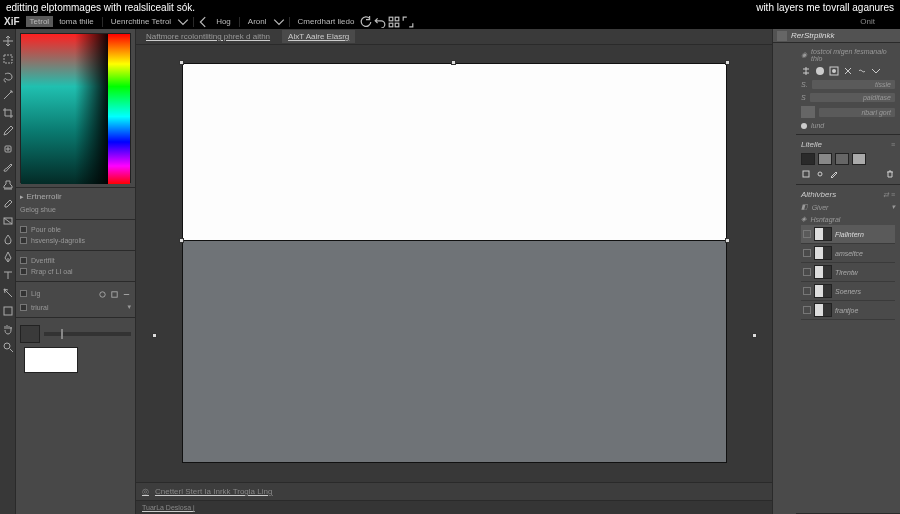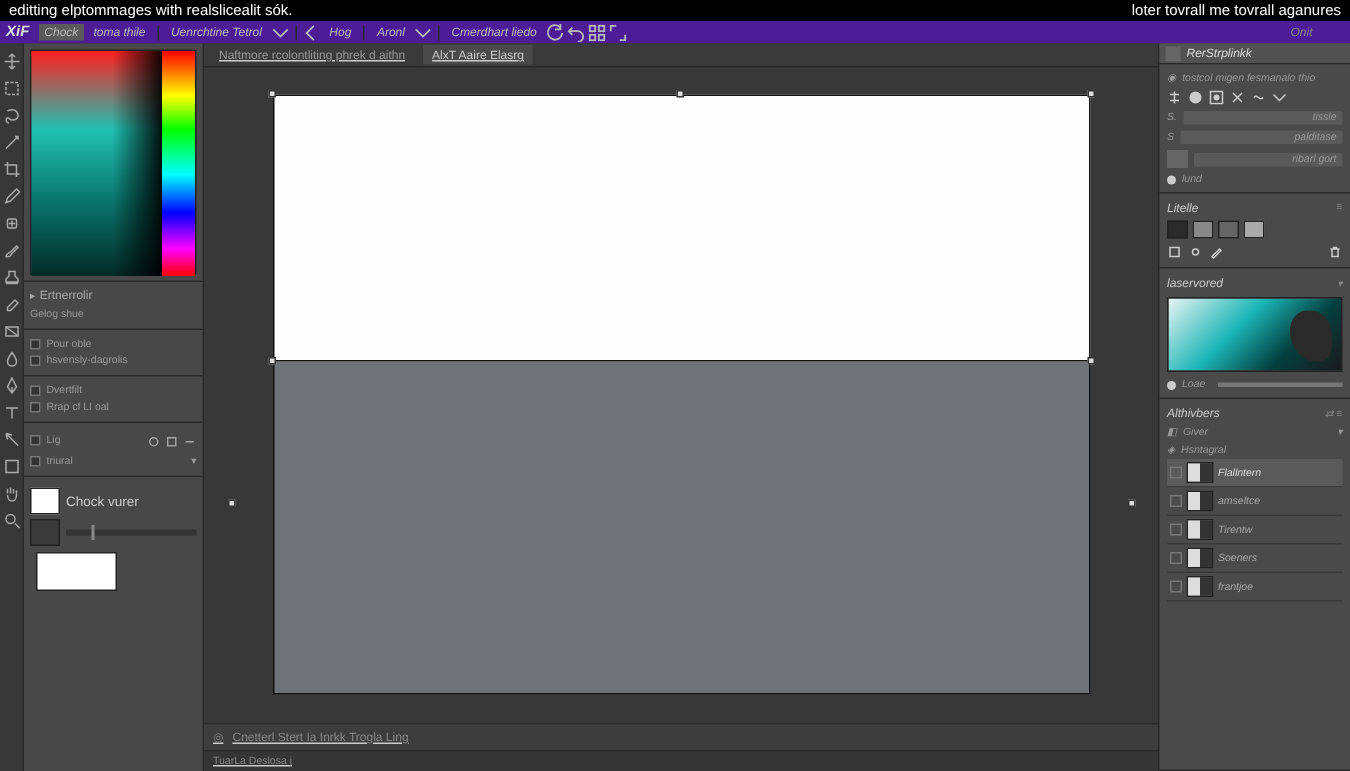--- a/index.html
+++ b/index.html
@@ -1,18 +1,18 @@
 <!DOCTYPE html>
 <html><head>
 <meta charset="utf-8">
 <style>
 * { margin:0; padding:0; box-sizing:border-box; font-family:Arial,sans-serif; }
 body { width:900px; height:514px; background:#383838; color:#ccc; font-size:9px; overflow:hidden; }
 .titlebar { height:14px; background:#000; display:flex; justify-content:space-between; align-items:center; padding:0 6px; color:#fff; font-size:10px;gap:32px; }
-.menubar { height:15px; background:#4c1d95; display:flex; align-items:center; gap:2px; padding:0 4px;font-style:italic; }
+.menubar { height:15px; background:#000000; display:flex; align-items:center; gap:2px; padding:0 4px; }
 .menubar .logo { color:#ddd; font-weight:bold; font-size:10px; margin-right:4px; }
 .menubar .mitem { color:#bbb; font-size:8px; padding:1px 4px; cursor:pointer; }
 .menubar .mitem.hl { background:#5a5a5a; }
 .menubar .sep { width:1px; height:10px; background:#2a2a2a; margin:0 2px; }
 .menubar .micon { width:12px; height:12px; color:#bbb; cursor:pointer; }
 .menubar .spacer { flex:1; }
 .menubar .right-label { color:#888; font-size:8px; margin-right:21px; }
 .main { display:flex; height:485px; }
 
 .toolbar { width:16px; background:#383838; border-right:1px solid #2a2a2a; display:flex; flex-direction:column; align-items:center; gap:6px; padding-top:6px; }
@@ -55,21 +55,21 @@
 .handle { position:absolute; width:5px; height:5px; background:#ddd; border:1px solid #333; }
 .h-tl{left:-3px;top:-3px;} .h-tr{right:-3px;top:-3px;} .h-tm{left:50%;top:-3px;margin-left:-3px;}
 .h-ml{left:-3px;top:175px;} .h-mr{right:-3px;top:175px;}
 .h-mlc{left:-30px;top:270px;} .h-mrc{right:-30px;top:270px;}
 .statusbar { height:18px; background:#3d3d3d; border-top:1px solid #2a2a2a; display:flex; align-items:center; padding:0 6px; font-size:8px; color:#888; gap:6px; }
 .statusbar .sidx { font-size:7px; }
 
 .rightpanel { width:128px; background:#4a4a4a; display:flex; flex-direction:column; border-left:1px solid #2a2a2a;font-style:italic; }
 .rp-header { height:14px; background:#525252; display:flex; align-items:center; padding:0 4px; font-size:8px; color:#ddd; border-bottom:1px solid #2a2a2a; gap:4px;}
 .rp-header .thumb { width:10px; height:10px; background:#666; }
-.rp-sec { padding:3px 5px; border-bottom:1px solid #2a2a2a; }
+.rp-sec { padding:3px 5px; border-bottom:1px solid #2a2a2a;margin-left:23px; }
 .rp-row { display:flex; align-items:center; gap:4px; font-size:7px; color:#999; padding:2px 0; }
 .rp-row .dot { width:6px; height:6px; border-radius:50%; background:#ccc; }
 .rp-row .pill { flex:1; padding:1px 4px; background:#5a5a5a; border-radius:1px; font-size:7px; text-align:right; }
 .rp-iconrow { display:flex; gap:4px; align-items:center; padding:2px 0; }
 .rp-iconrow span { width:10px; height:10px; color:#ccc; cursor:pointer; }
 .rp-swatchrow { display:flex; gap:3px; padding:2px 0; }
 .rp-swatchrow .rsw { width:14px; height:12px; border:1px solid #222; }
 .rp-preview { height:50px; margin:3px 0; border:1px solid #222; background:
   linear-gradient(135deg,#e8f4f4 0%, #1bb5b5 40%, #044040 70%, #1a1a1a 100%);
   position:relative;}
@@ -82,26 +82,26 @@
 .layer-row .lthumb .a{flex:1;background:#ddd;} .layer-row .lthumb .b{flex:1;background:#333;}
 .layer-row .vis { width:8px; height:8px; border:1px solid #777; }
 
 svg { width:100%; height:100%; }
 </style>
 </head>
 <body>
 
 <div class="titlebar">
   <span>editting elptommages with realslicealit sók.</span>
-  <span>loter tovrall me tovrall aganures</span>
+  <span>with layers me tovrall aganures</span>
 </div>
 
 <div class="menubar">
   <span class="logo">XiF</span>
-  <span class="mitem hl">Chock</span>
+  <span class="mitem hl">Tetrol</span>
   <span class="mitem">toma thile</span>
   <span class="sep"></span>
   <span class="mitem">Uenrchtine Tetrol</span>
   <span class="micon"><svg viewBox="0 0 10 10">
         <path d="M1 3l4 4 4-4" stroke="currentColor" fill="none"></path>
       </svg></span>
   <span class="sep"></span>
   <span class="micon"><svg viewBox="0 0 10 10">
         <path d="M6 1L2 5l4 4" stroke="currentColor" fill="none"></path>
       </svg></span>
@@ -242,24 +242,20 @@
         </div>
       </div>
       <div class="lp-row">
           <span class="chk"></span>
           <span>triural</span>
           <span style="margin-left:auto">▾</span>
         </div>
     </div>
     <div class="lp-section">
       <div class="lp-input">
-        <div class="well"></div>
-        <span>Chock vurer</span>
-      </div>
-      <div class="lp-input">
         <div class="well dark"></div>
         <div class="slider"></div>
       </div>
       <div class="lp-bigwell"></div>
     </div>
   </div>
 
   <div class="center">
     <div class="tabbar">
       <span class="tab">Naftmore rcolontliting phrek d aithn</span>
@@ -348,34 +344,20 @@
               <path d="M3 5a2 2 0 0 1 4 0 2 2 0 0 1-4 0" stroke="currentColor" fill="none"></path>
             </svg></span>
         <span><svg viewBox="0 0 10 10">
               <path d="M2 8l5-5 1 1-5 5z" stroke="currentColor" fill="none"></path>
             </svg></span>
         <span style="margin-left:auto"><svg viewBox="0 0 10 10">
               <path d="M2 3h6M3 3v5h4V3M4 3V2h2v1" stroke="currentColor" fill="none"></path>
             </svg></span>
       </div>
     </div>
-    <div class="rp-sec">
-      <div class="rp-title">
-          <span>laservored</span>
-          <span class="caret">▾</span>
-        </div>
-      <div class="rp-preview">
-          <div class="blob"></div>
-        </div>
-      <div class="rp-row">
-          <span class="dot"></span>
-          <span>Loae</span>
-          <div style="flex:1;height:3px;background:#777;margin-left:4px"></div>
-        </div>
-    </div>
     <div class="rp-sec" style="flex:1;overflow:hidden">
       <div class="rp-title">
           <span>Althivbers</span>
           <span class="caret">⇄ ≡</span>
         </div>
       <div class="rp-row">
           <span>◧</span>
           <span>Giver</span>
           <span style="margin-left:auto">▾</span>
         </div>

